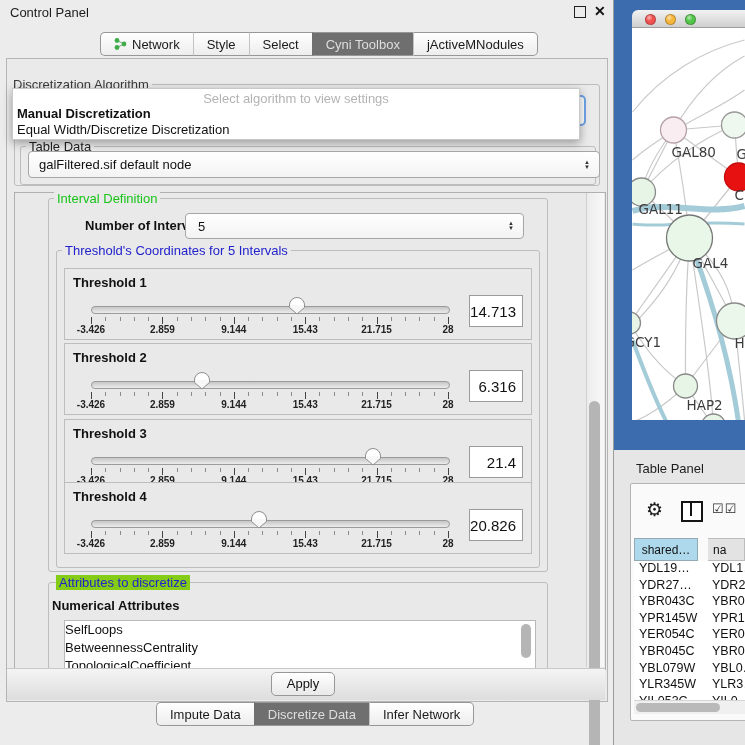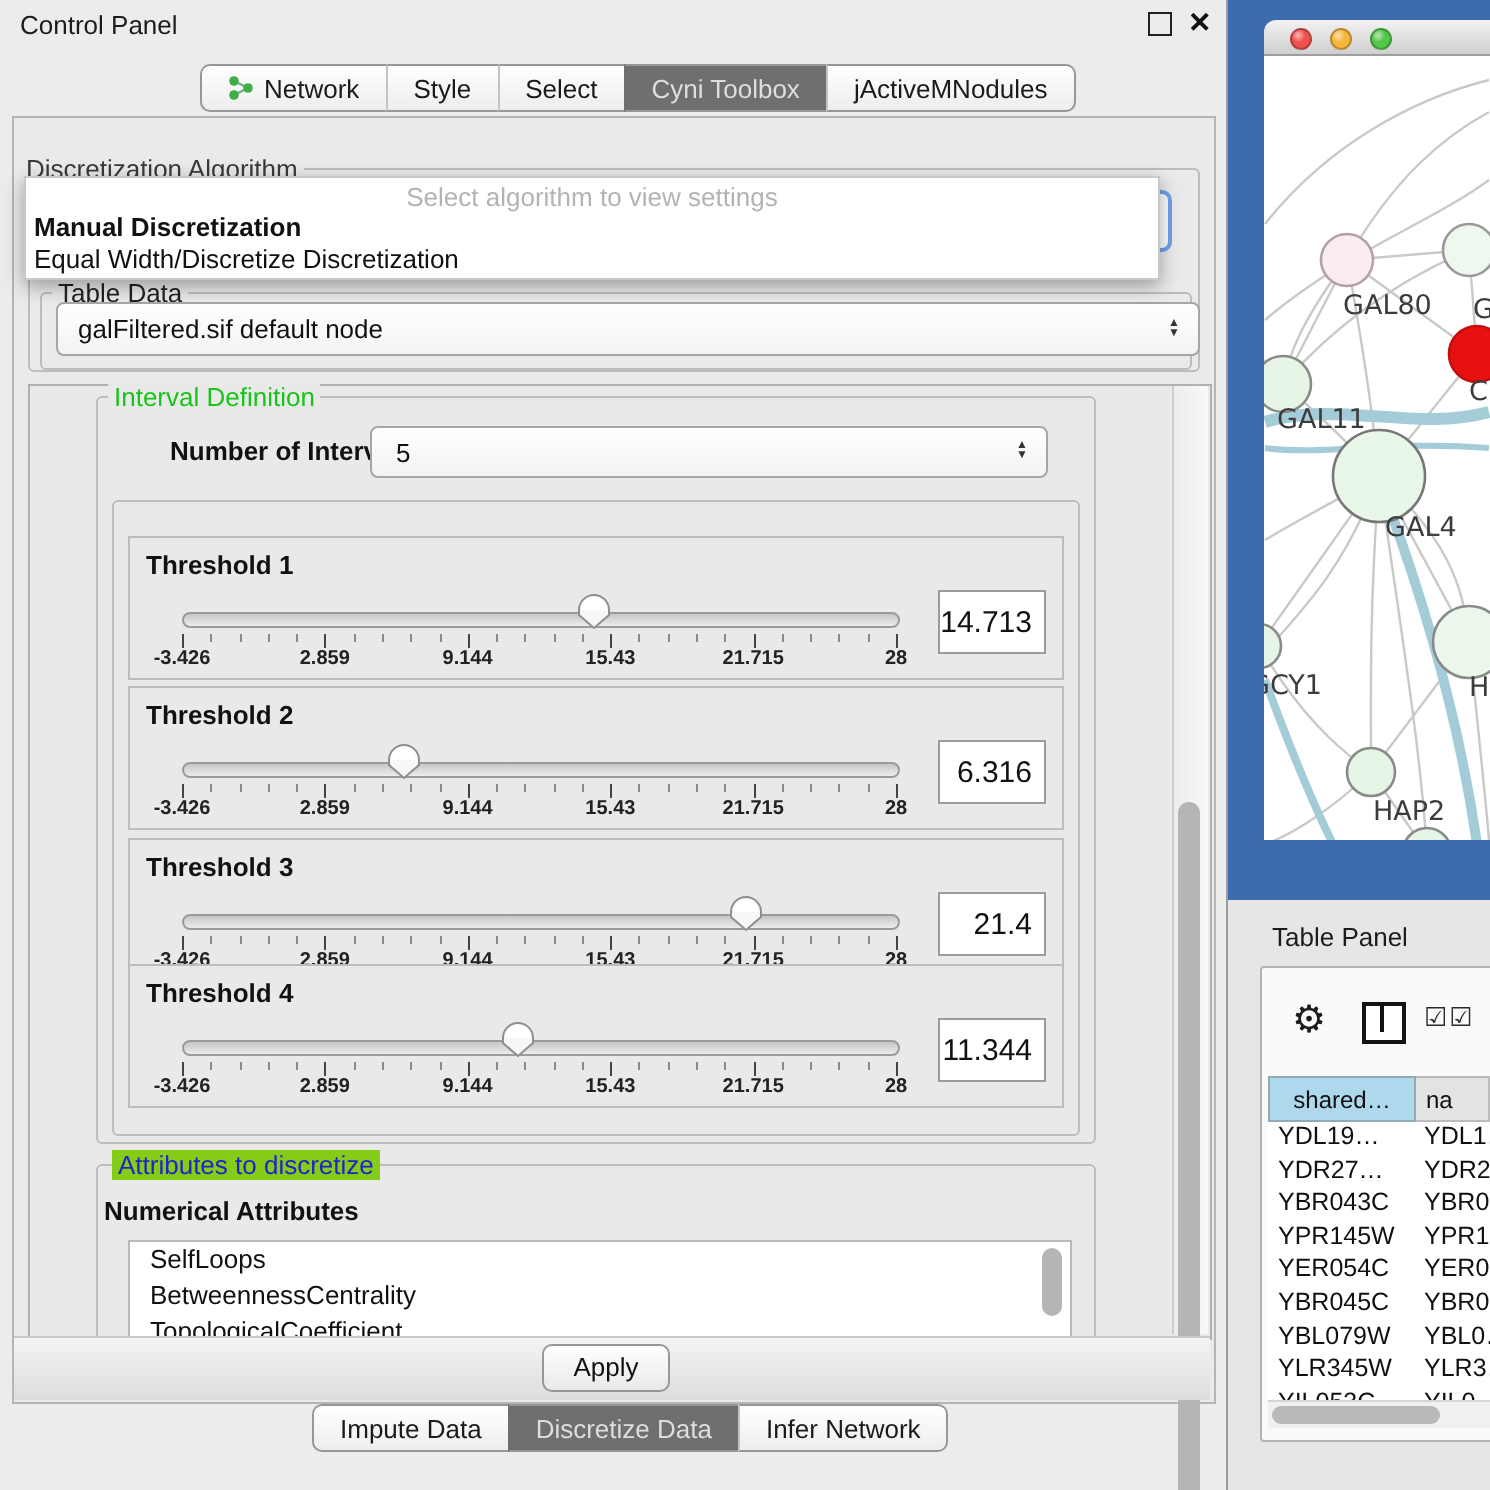--- a/index.html
+++ b/index.html
@@ -48,42 +48,42 @@
   .tlabel{position:absolute;left:8px;top:6px;font-size:13px;font-weight:bold;color:#111;}
   .track{position:absolute;left:26px;top:37px;width:357px;height:6px;border:1px solid #9b9b9b;
          border-radius:4px;background:linear-gradient(#c6c6c6,#ececec);}
   .thumb{position:absolute;top:28px;width:18px;height:18px;}
   .tick{position:absolute;width:1px;background:#666;top:48px;}
   .ticklab{position:absolute;top:55px;font-size:10px;font-weight:bold;color:#222;transform:translateX(-50%);white-space:nowrap;}
   .valbox{position:absolute;left:404px;top:26px;width:54px;height:32px;background:#fff;border:1px solid #9b9b9b;
           font-size:15px;color:#111;text-align:right;line-height:32px;padding-right:6px;box-sizing:border-box;}
   
   #attrlist{left:64px;top:620px;width:470px;height:47px;background:#fff;border:1px solid #b9b9b9;overflow:hidden;}
-  .attr-item{font-size:13px;color:#111;padding-left:10px;line-height:18px;white-space:nowrap;}
+  .attr-item{font-size:13px;color:#111;line-height:18px;white-space:nowrap;}
   #attrthumb{left:521px;top:624px;width:10px;height:34px;border-radius:5px;background:#b5b5b5;}
   
   #applybar{left:7px;top:668px;width:598px;height:31px;background:linear-gradient(#f4f4f4,#dddddd);border-top:1px solid #c8c8c8;}
   #applybtn{left:271px;top:672px;width:62px;height:22px;border:1px solid #979797;border-radius:5px;
             background:linear-gradient(#ffffff,#e9e9e9);font-size:13px;color:#111;text-align:center;line-height:22px;}
   
   #netdesk{left:614px;top:0;width:131px;height:450px;background:#3c6cae;}
   #nettitle{left:632px;top:10px;width:113px;height:17px;background:linear-gradient(#f2f2f2,#cfcfcf);
             border-bottom:1px solid #9e9e9e;border-radius:6px 0 0 0;}
   .tl{position:absolute;top:4px;width:11px;height:11px;border-radius:50%;border:1px solid rgba(0,0,0,.25);box-sizing:border-box;}
   #netcanvas{left:632px;top:28px;width:113px;height:392px;background:#fff;}
   
   #tp-region{left:614px;top:450px;width:131px;height:295px;background:#e6e6e6;}
   #tp-title{left:636px;top:461px;font-size:13px;color:#1c1c1c;}
   #tp-box{left:630px;top:483px;width:115px;height:236px;background:#fafafa;border:1px solid #b3b3b3;border-radius:2px;}
   #gear{left:646px;top:498px;font-size:19px;color:#1b1b1b;}
   #colsicon{left:681px;top:501px;width:18px;height:17px;border:2px solid #141414;background:#fff;}
   #colsicon div{position:absolute;left:7px;top:0;width:2px;height:13px;background:#141414;}
   #checks{left:712px;top:501px;font-size:13px;color:#2a2a2a;letter-spacing:1px;}
   .th-cell{position:absolute;top:538px;height:23px;font-size:12px;line-height:23px;box-sizing:border-box;}
-  #th1{left:634px;width:74px;background:#aed9ec;border:1px solid #93a9b4;text-align:center;color:#111;}
+  #th1{left:634px;width:64px;background:#aed9ec;border:1px solid #93a9b4;text-align:center;color:#111;}
   #th2{left:708px;width:37px;background:#e3e3e3;border:1px solid #bcbcbc;border-left:none;padding-left:5px;color:#111;overflow:hidden;}
   #tbody{left:634px;top:561px;width:111px;height:139px;background:#fff;overflow:hidden;}
   .trow{display:flex;height:16.6px;font-size:12.5px;color:#111;}
   .trow .c1{width:74px;padding-left:5px;box-sizing:border-box;white-space:nowrap;}
   .trow .c2{width:37px;padding-left:4px;box-sizing:border-box;white-space:nowrap;overflow:hidden;}
   #hscroll{left:634px;top:700px;width:111px;height:13px;background:#f0f0f0;border-top:1px solid #d5d5d5;}
   #hthumb{left:636px;top:702px;width:84px;height:9px;border-radius:5px;background:#b9b9b9;}
   svg text{font-family:"DejaVu Sans","Liberation Sans",sans-serif;}
 </style>
 </head>
@@ -147,20 +147,21 @@
   <div class="abs groupbox" style="left:48px;top:198px;width:498px;height:372px;background:#e9e9e9;"></div>
   <span class="abs gtitle green" style="left:54px;top:191px;background:#e9e9e9;">Interval Definition</span>
 
   <span class="abs" style="left:85px;top:218px;font-size:13px;font-weight:bold;color:#111;">Number of Intervals</span>
   <div class="abs combo" style="left:185px;top:213px;width:325px;height:24px;padding-left:12px;">
     <span>5</span>
     <span class="spinarrows">▲<br>▼</span>
   </div>
 
   <div class="abs groupbox" style="left:56px;top:250px;width:482px;height:316px;"></div>
+  <span class="abs gtitle blue" style="left:62px;top:243px;background:#e9e9e9;">Threshold's Coordinates for 5 Intervals</span>
   <div id="threshold-rows">
       <div class="abs tbox" style="top: 268px;">
         <div class="tlabel">Threshold 1</div>
         <div class="track"></div>
         <div class="tick" style="left: 26px; height: 7px; background: rgb(68, 68, 68);"></div>
         <div class="tick" style="left: 40.28px; height: 4px; background: rgb(138, 138, 138);"></div>
         <div class="tick" style="left: 54.56px; height: 4px; background: rgb(138, 138, 138);"></div>
         <div class="tick" style="left: 68.84px; height: 4px; background: rgb(138, 138, 138);"></div>
         <div class="tick" style="left: 83.12px; height: 4px; background: rgb(138, 138, 138);"></div>
         <div class="tick" style="left: 97.4px; height: 7px; background: rgb(68, 68, 68);"></div>
@@ -310,21 +311,21 @@
         <div class="ticklab" style="left: 26px;">-3.426</div>
         <div class="ticklab" style="left: 97.4px;">2.859</div>
         <div class="ticklab" style="left: 168.8px;">9.144</div>
         <div class="ticklab" style="left: 240.2px;">15.43</div>
         <div class="ticklab" style="left: 311.6px;">21.715</div>
         <div class="ticklab" style="left: 383px;">28</div>
         <div class="thumb" style="left: 184.788px;"><svg width="18" height="18" viewBox="0 0 18 18">
             <path d="M1.5,8 a7.5,7.5 0 0 1 15,0 v2.5 L9,17 L1.5,10.5 Z" fill="#f7f7f7" stroke="#8f8f8f" stroke-width="1"></path>
             <path d="M2.5,8 a6.5,6.5 0 0 1 13,0" fill="#ffffff" stroke="none"></path>
           </svg></div>
-        <div class="valbox">11.344</div>
+        <div class="valbox">20.826</div>
       </div>
     </div>
 
   <div class="abs groupbox" style="left:48px;top:582px;width:498px;height:86px;background:#e9e9e9;"></div>
   <span class="abs gtitle blue" style="left:56px;top:575px;background:#84cc16;">Attributes to discretize</span>
   <span class="abs" style="left:52px;top:598px;font-size:13px;font-weight:bold;color:#111;">Numerical Attributes</span>
   <div class="abs" id="attrlist">
       <div class="attr-item">SelfLoops</div>
       <div class="attr-item">BetweennessCentrality</div>
       <div class="attr-item">TopologicalCoefficient</div>

